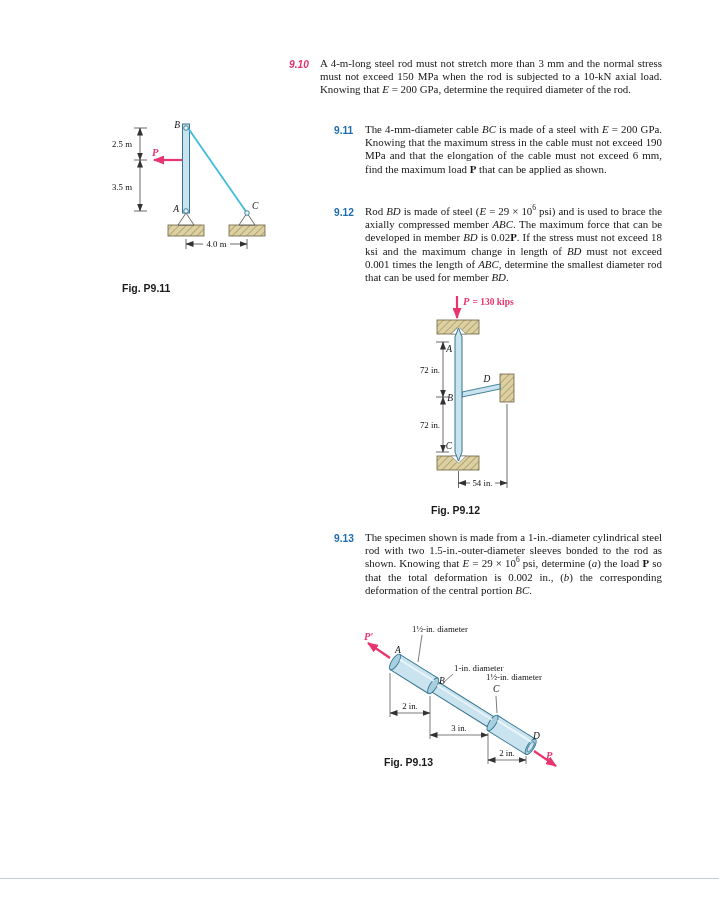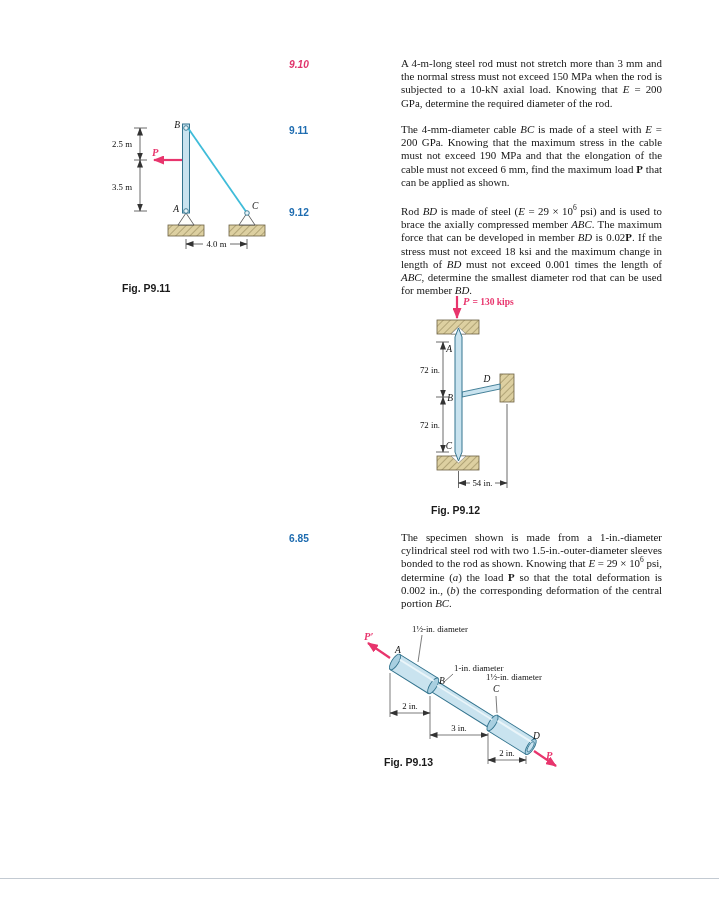--- a/index.html
+++ b/index.html
@@ -1,26 +1,26 @@
 <!DOCTYPE html>
 <html><head>
 <meta charset="utf-8">
 <style>
   * { margin:0; padding:0; box-sizing:border-box; }
   html,body { width:719px; height:900px; }
   body { position:relative; width:719px; height:900px; background:#ffffff;
          font-family:"Liberation Serif", serif; overflow:hidden; }
 
   .problem { position:absolute; left:289px; width:373px; display:flex;
-             color:#151515; font-size:10.9px; line-height:13.2px;gap:35px; }
+             color:#151515; font-size:10.9px; line-height:13.2px; }
   .problem .num { flex:0 0 31px; font-family:"Liberation Sans", sans-serif;
                   font-weight:700; font-size:10.2px; padding-top:1px; }
   .num-red  { color:#e0346c; font-style:italic; }
-  .num-blue { color:#1e6cb0; }
-  .problem .body { flex:1; text-align:justify;margin-left:46px; }
+  .num-blue { color:#1e6cb0;margin-left:45px; }
+  .problem .body { flex:1; text-align:justify; }
   .problem .body sup { font-size:7.5px; line-height:0; }
 
   .fig { position:absolute; }
   .fig-caption { position:absolute; font-family:"Liberation Sans", sans-serif;
                  font-weight:700; font-size:10.5px; color:#1a1a1a; }
 
   .lbl   { font:italic 9.5px "Liberation Serif", serif; fill:#111; }
   .dimt  { font:8.8px "Liberation Serif", serif; fill:#111; }
   .loadt { font:italic 700 10.5px "Liberation Serif", serif; fill:#e8356d; }
   .loadt2{ font:700 9.5px "Liberation Serif", serif; fill:#e8356d; }
@@ -42,21 +42,21 @@
     <span class="num num-blue">9.11</span>
     <div class="body">The 4-mm-diameter cable <i>BC</i> is made of a steel with <i>E</i> = 200 GPa. Knowing that the maximum stress in the cable must not exceed 190 MPa and that the elongation of the cable must not exceed 6 mm, find the maximum load <b>P</b> that can be applied as shown.</div>
   </section>
 
   <section class="problem" style="top:205px">
     <span class="num num-blue">9.12</span>
     <div class="body">Rod <i>BD</i> is made of steel (<i>E</i> = 29 × 10<sup>6</sup> psi) and is used to brace the axially compressed member <i>ABC</i>. The maximum force that can be developed in member <i>BD</i> is 0.02<b>P</b>. If the stress must not exceed 18 ksi and the maximum change in length of <i>BD</i> must not exceed 0.001 times the length of <i>ABC</i>, determine the smallest diameter rod that can be used for member <i>BD</i>.</div>
   </section>
 
   <section class="problem" style="top:531px">
-    <span class="num num-blue">6.85</span>
+    <span class="num num-blue">9.13</span>
     <div class="body">The specimen shown is made from a 1-in.-diameter cylindrical steel rod with two 1.5-in.-outer-diameter sleeves bonded to the rod as shown. Knowing that <i>E</i> = 29 × 10<sup>6</sup> psi, determine (<i>a</i>) the load <b>P</b> so that the total deformation is 0.002 in., (<i>b</i>) the corresponding deformation of the central portion <i>BC</i>.</div>
   </section>
 
   <div class="fig" style="left:108px; top:112px">
     <svg width="175" height="150" viewBox="0 0 175 150">
       <defs>
         <pattern id="hatch1" width="5" height="5" patternUnits="userSpaceOnUse" patternTransform="rotate(45)">
           <rect width="5" height="5" fill="#ddd0a1"></rect>
           <line x1="0" y1="0" x2="0" y2="5" stroke="#8d7f52" stroke-width="1.1"></line>
         </pattern>

